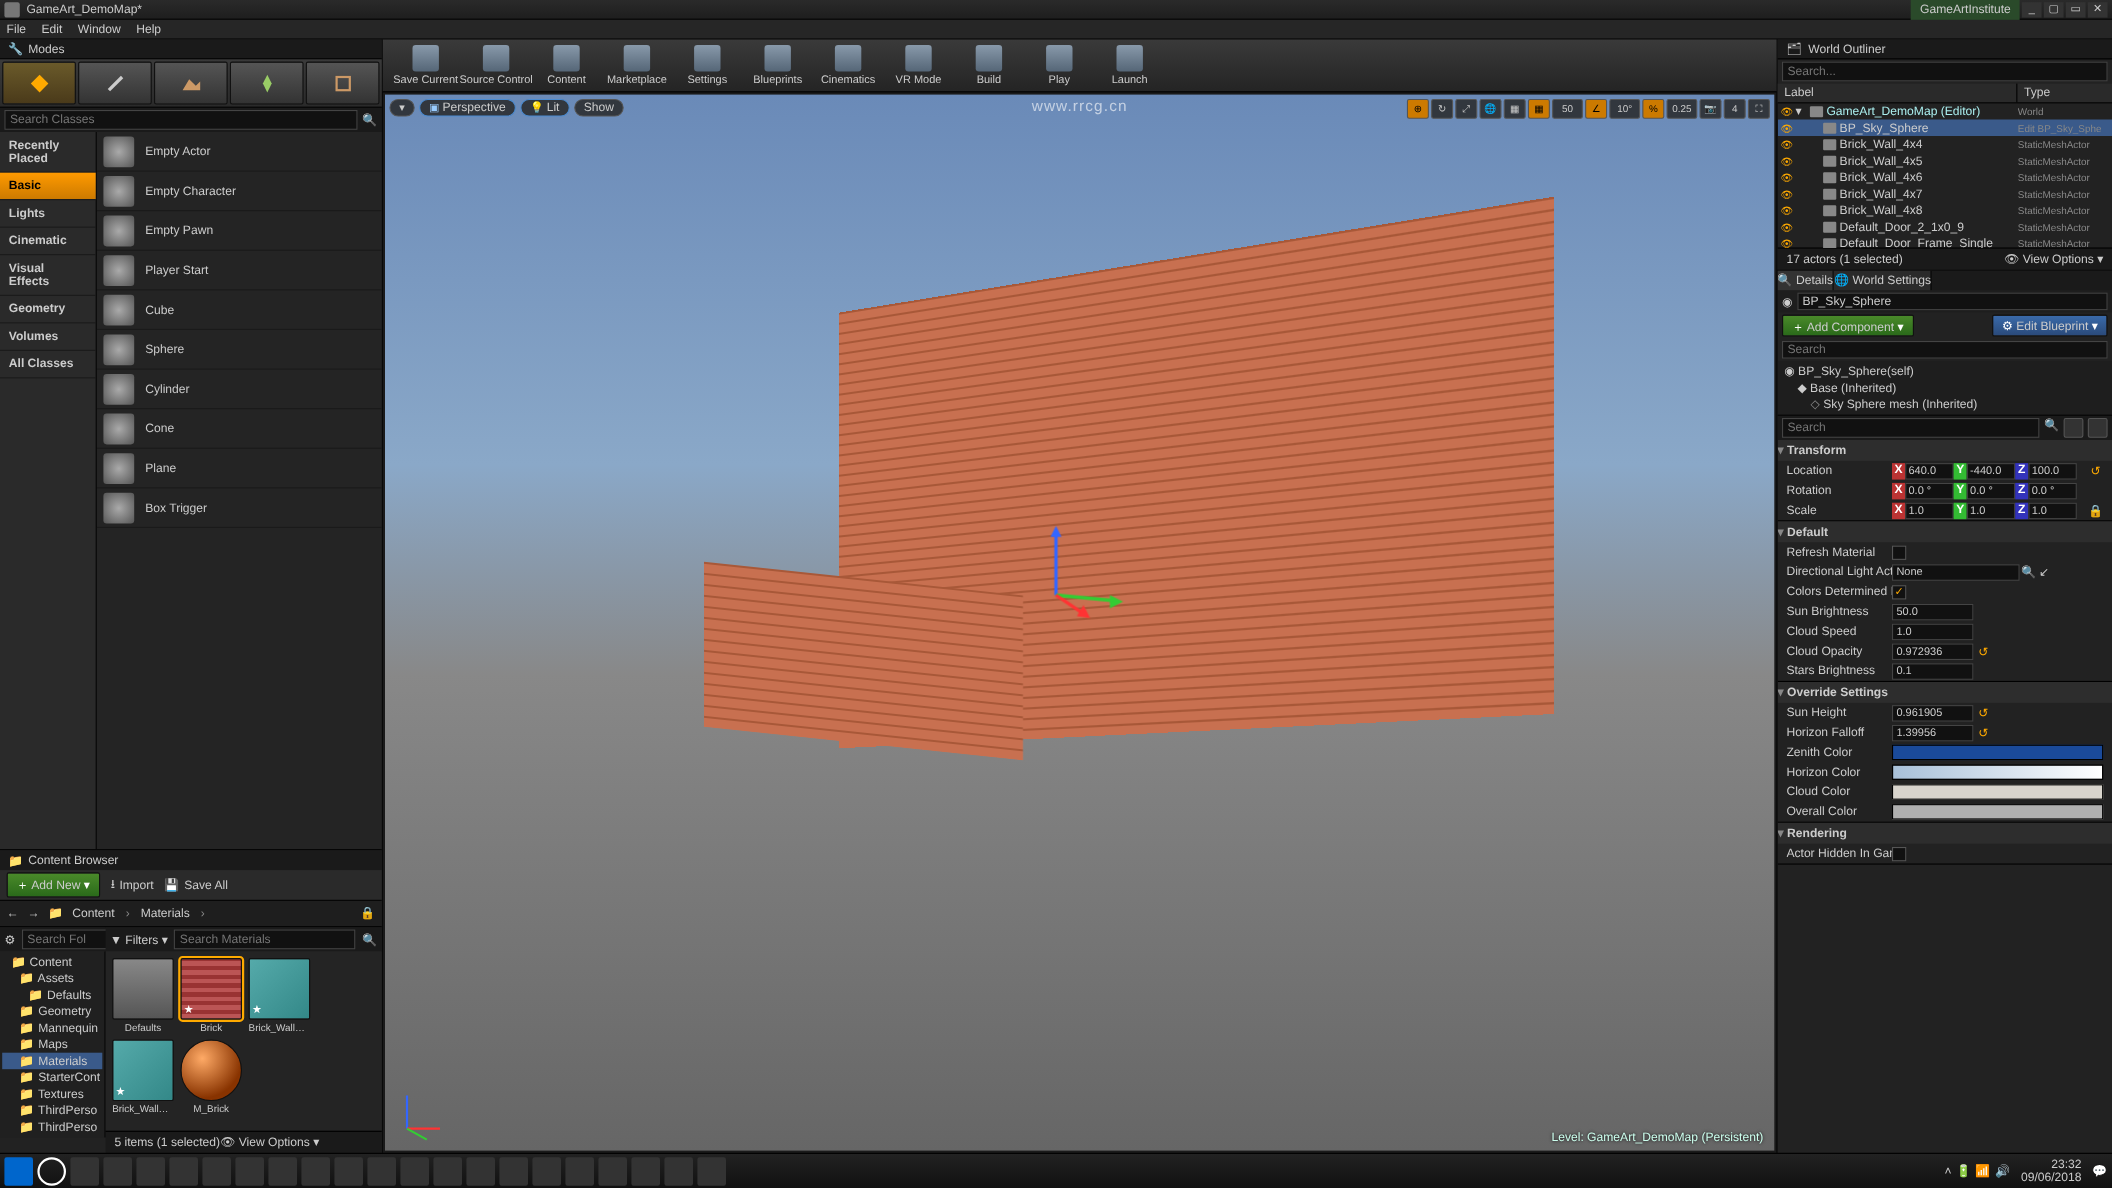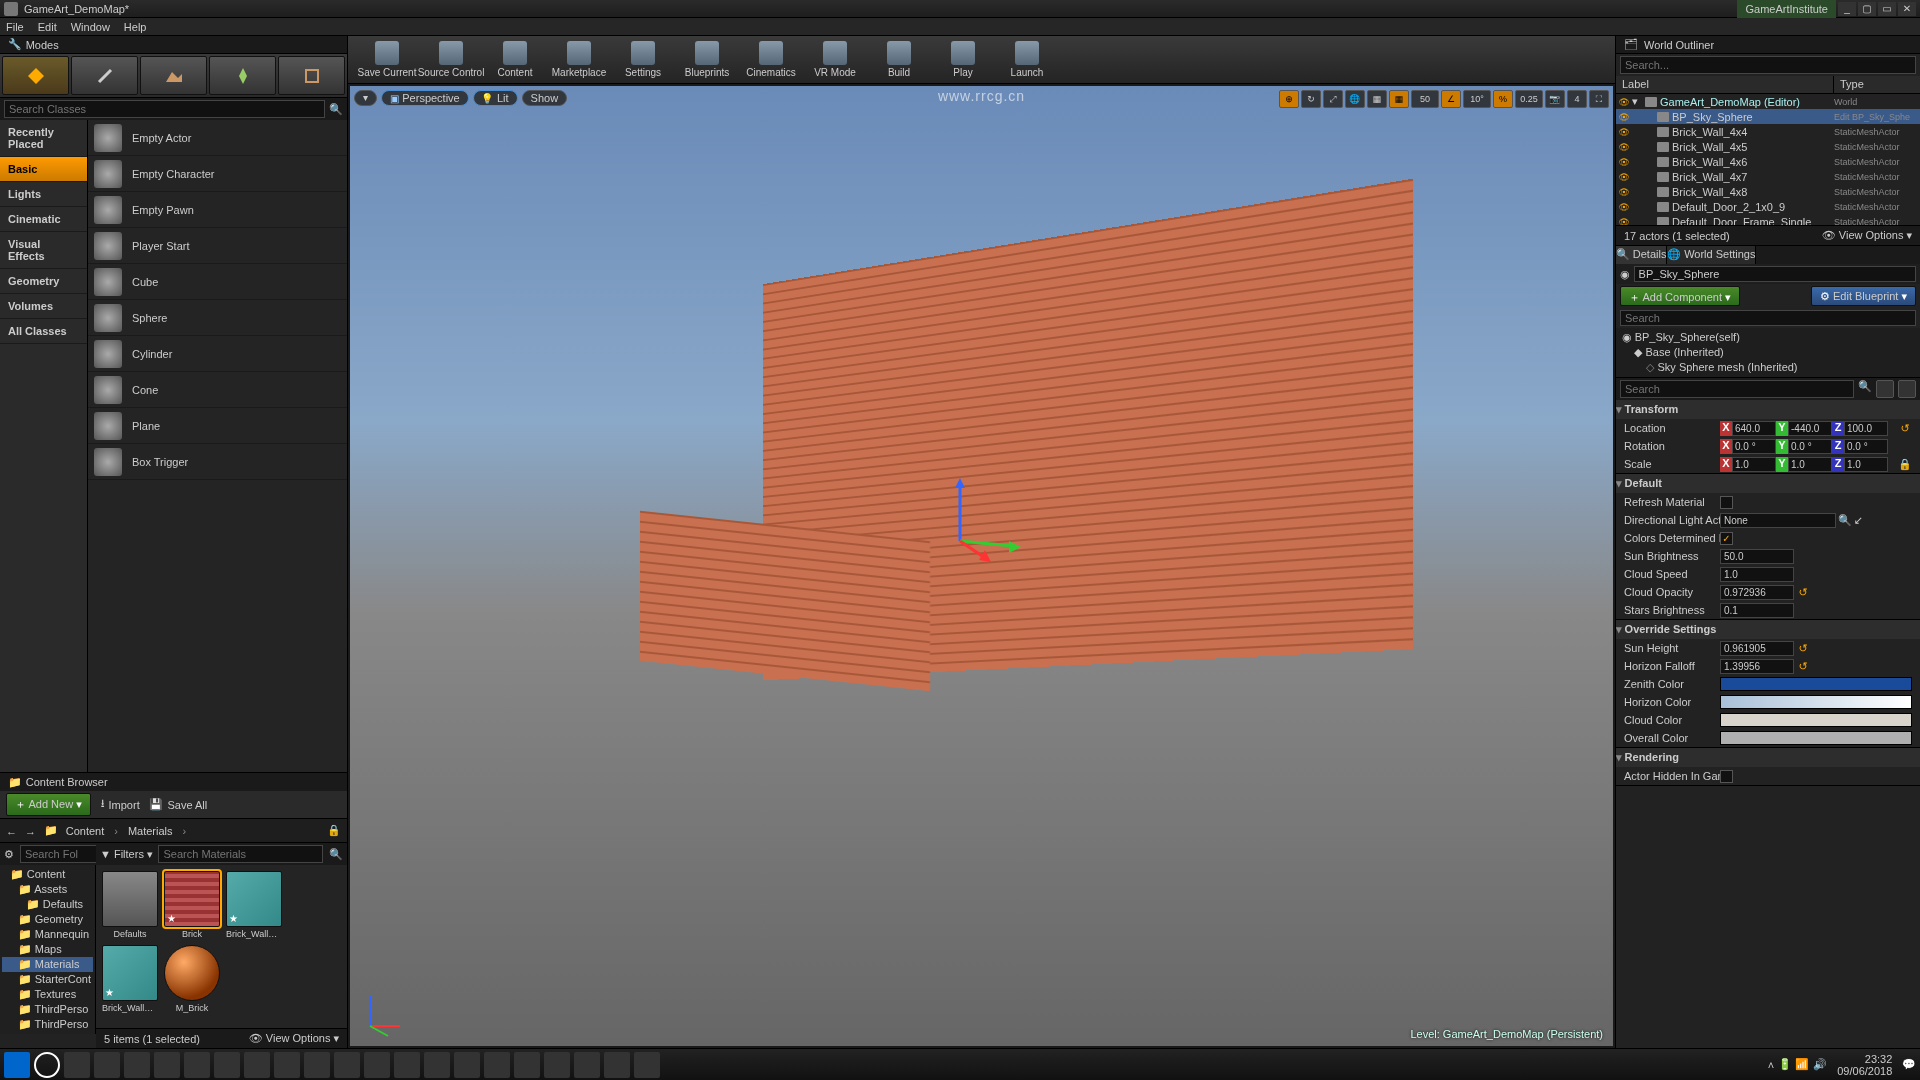--- a/index.html
+++ b/index.html
@@ -44,21 +44,21 @@
 .cb-filter input { flex:1; background:#111; border:1px solid #444; color:#ccc; padding:2px 4px; height:18px;}
 .cb-grid { flex:1; display:flex; flex-wrap:wrap; align-content:flex-start; padding:6px; gap:6px; overflow:auto; background:#242424;}
 .asset { width:56px; text-align:center; cursor:pointer;}
 .asset .thumb { width:56px; height:56px; background:#444; border:1px solid #111; border-radius:2px; margin-bottom:2px; position:relative;}
 .asset .thumb.brick { background:repeating-linear-gradient(0deg,#b55,#b55 4px,#933 4px,#933 8px);}
 .asset .thumb.mat { background:linear-gradient(135deg,#5aa,#388);}
 .asset .thumb.folder { background:linear-gradient(#888,#555);}
 .asset .thumb .star { position:absolute; bottom:2px; left:2px; color:#fff; font-size:10px;}
 .asset.sel .thumb { outline:2px solid #ffaa00;}
 .asset .lbl { font-size:9px; white-space:nowrap; overflow:hidden; text-overflow:ellipsis;}
-.cb-status { height:20px; background:#1a1a1a; display:flex; align-items:center; justify-content:space-between; padding:0 8px; border-top:1px solid #000;}
+.cb-status { height:20px; background:#1a1a1a; display:flex; align-items:center; justify-content:flex-start; padding:0 8px; border-top:1px solid #000;}
 .centercol { flex:1; display:flex; flex-direction:column; background:#1a1a1a; border-right:1px solid #000;}
 .maintoolbar { height:48px; background:linear-gradient(#3a3a3a,#242424); display:flex; align-items:center; padding:0 8px; gap:2px; border-bottom:1px solid #000;}
 .tbtn { display:flex; flex-direction:column; align-items:center; width:62px; height:44px; justify-content:center; cursor:pointer; border-radius:2px;}
 .tbtn .ticon { width:24px; height:24px; background:linear-gradient(#89a,#567); border-radius:3px; margin-bottom:2px;}
 .tbtn .tlbl { font-size:10px; white-space:nowrap;}
 .viewport { flex:1; position:relative; background:linear-gradient(#6a8ab8 0%, #8aa8c8 35%, #888 55%, #666 100%); overflow:hidden; margin:2px;}
 .vp-toolbar { position:absolute; top:4px; left:4px; display:flex; gap:4px; z-index:5;}
 .vp-pill { background:rgba(40,40,40,.85); border:1px solid #555; border-radius:9px; padding:1px 8px; cursor:pointer; font-size:10px;}
 .vp-pill.blue { border-color:#4a8acf; color:#9cf;}
 .vp-right { position:absolute; top:4px; right:4px; display:flex; gap:2px; z-index:5;}

